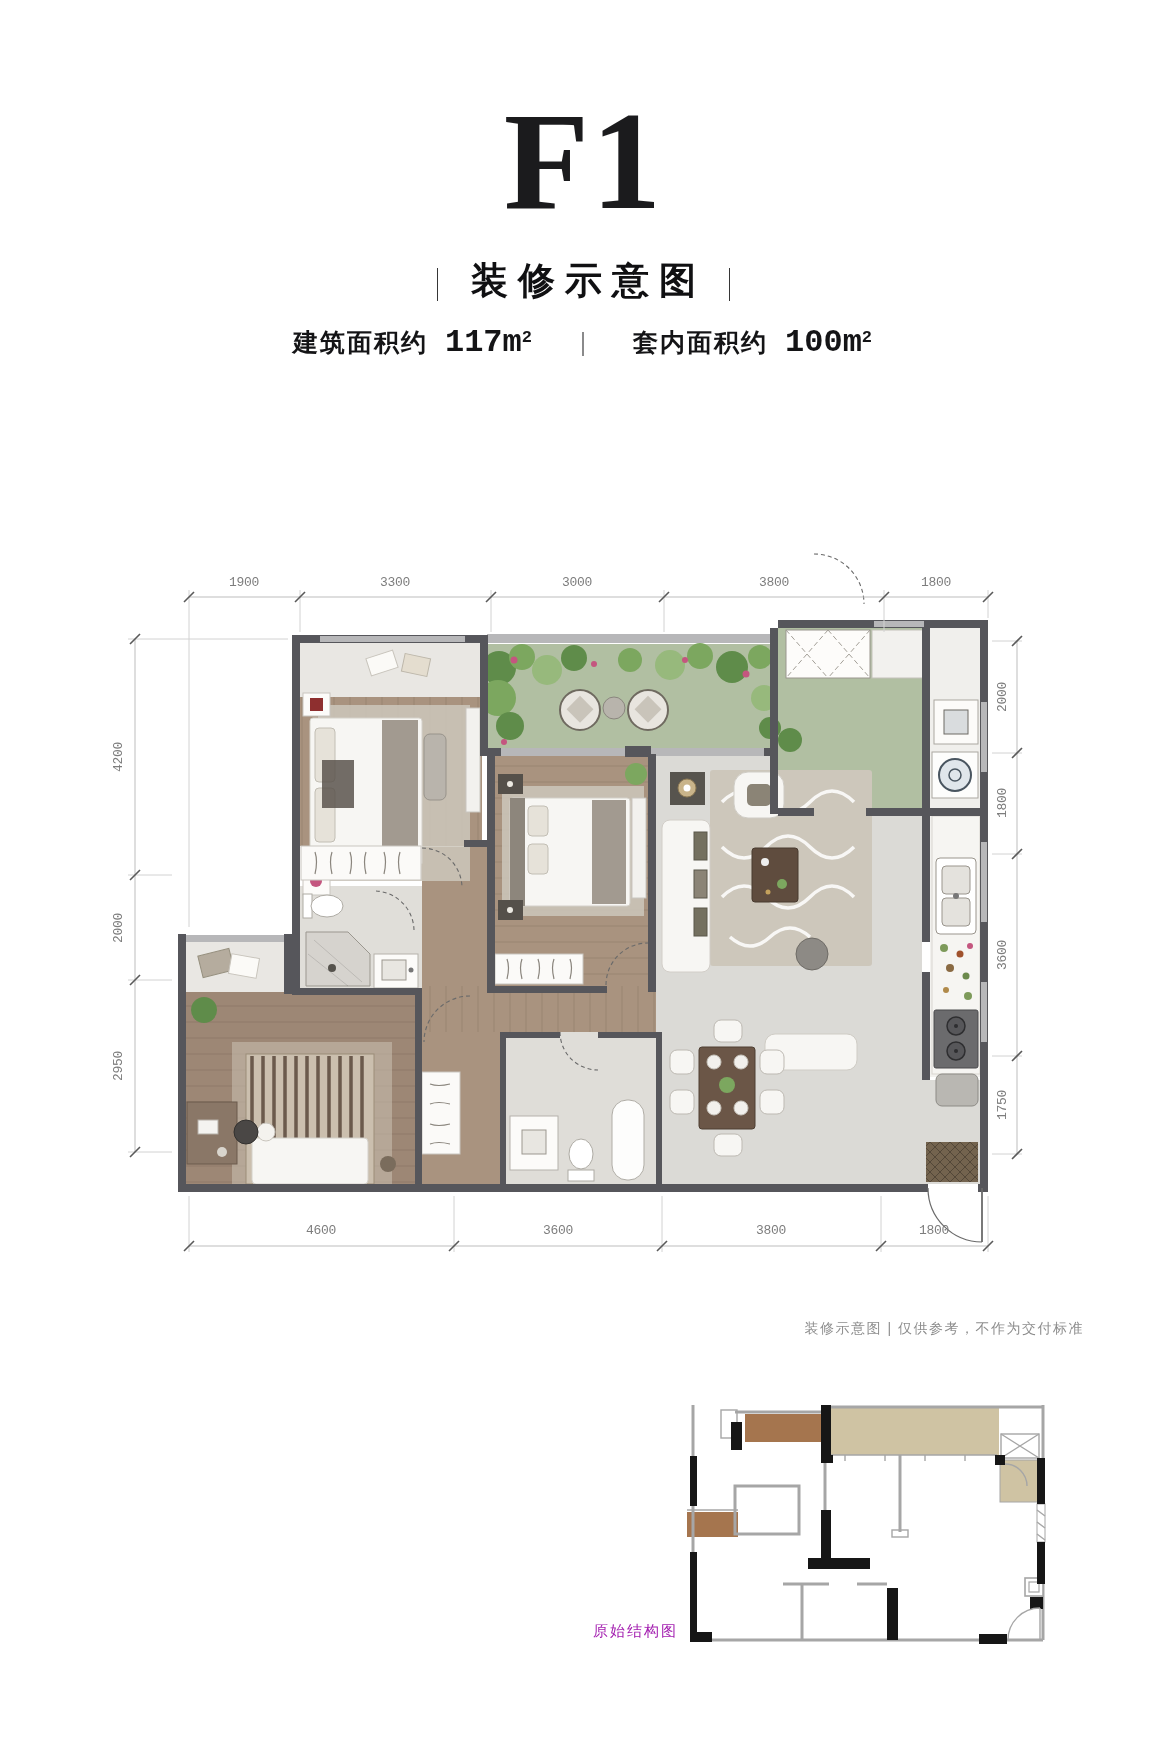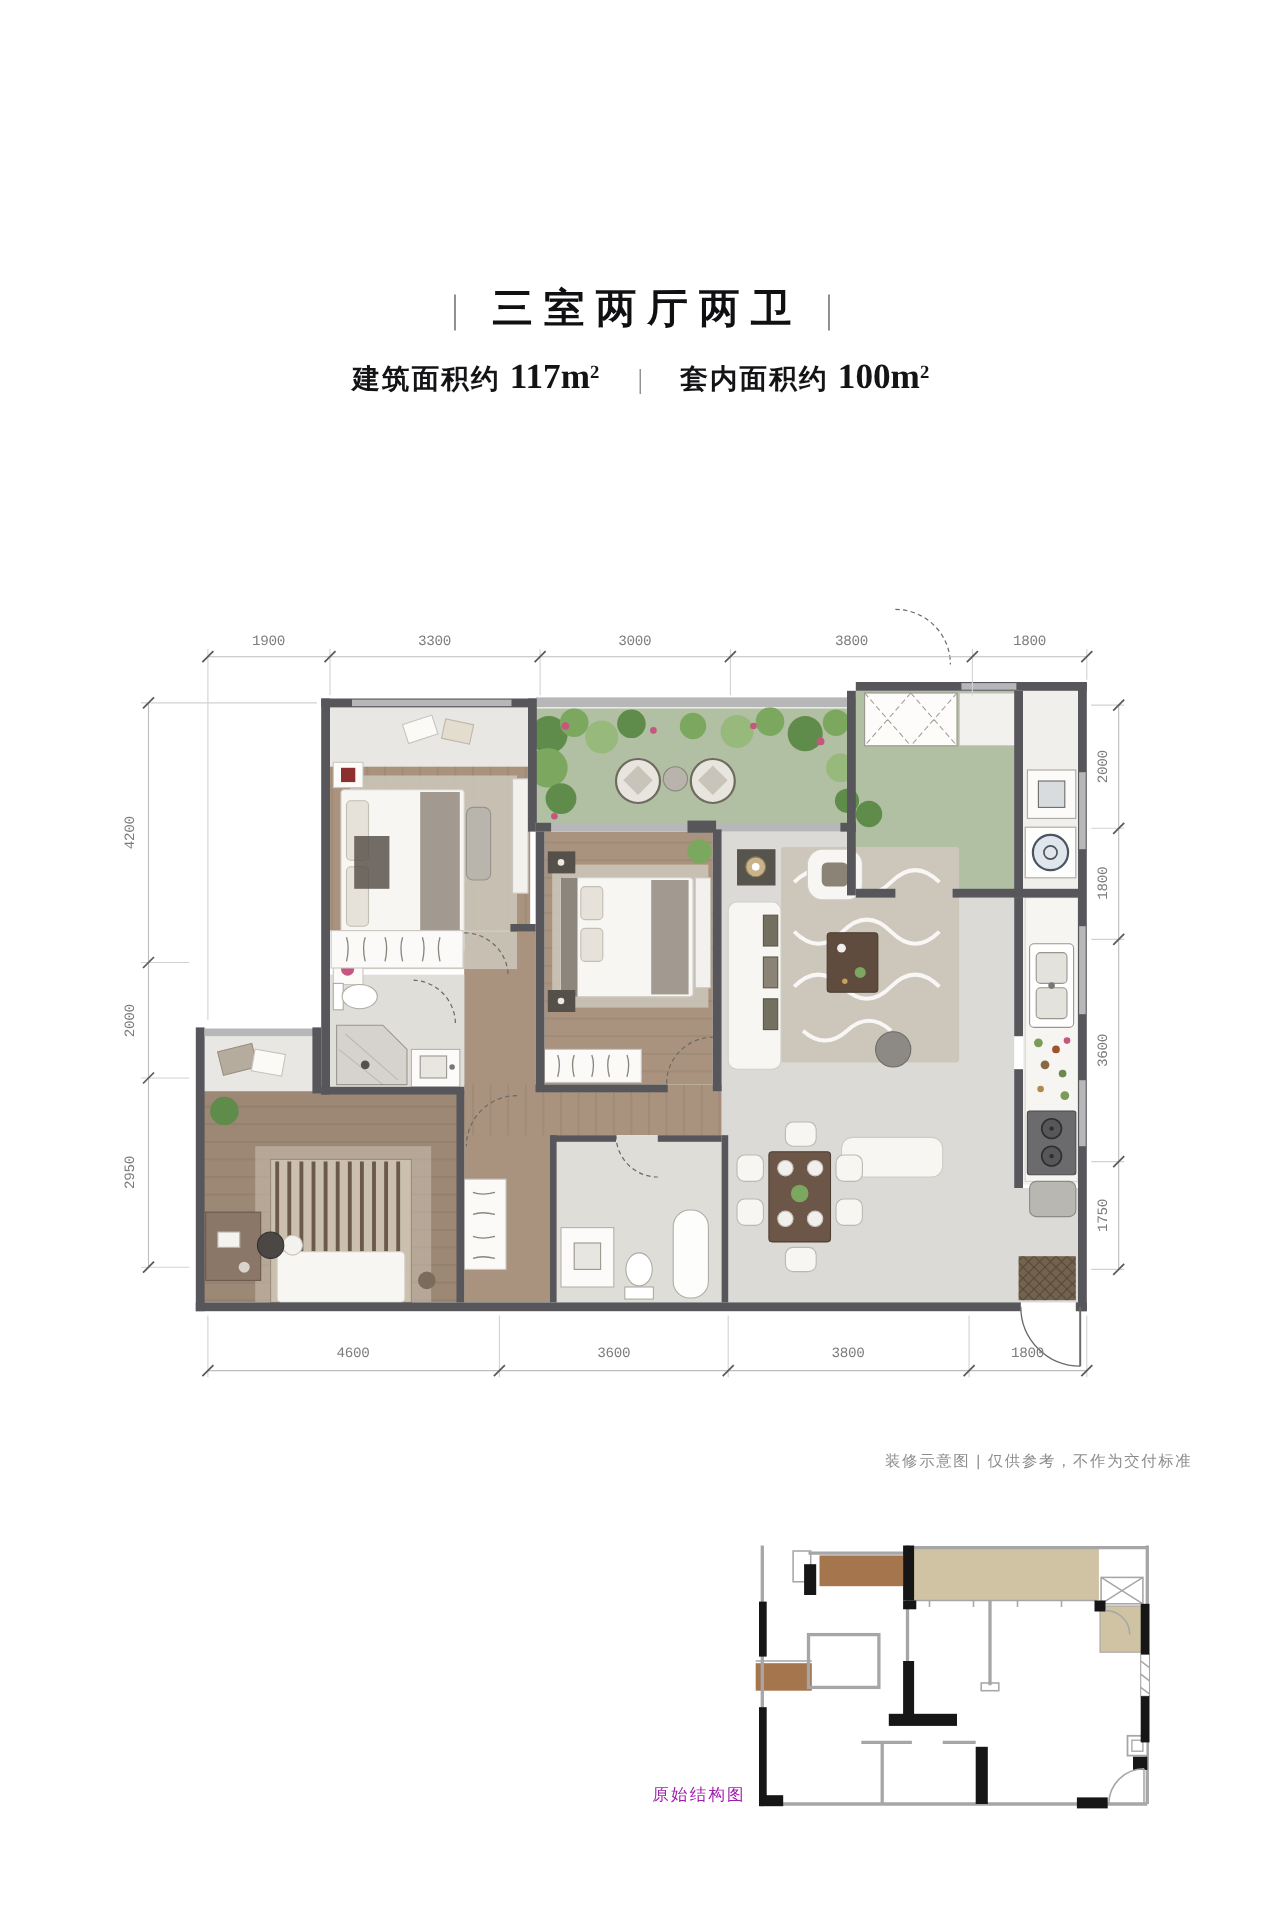--- a/index.html
+++ b/index.html
@@ -7,21 +7,21 @@
         font-family:"Liberation Sans",sans-serif;color:#1c1c1e;}
   .title{position:absolute;top:84px;left:0;width:100%;text-align:center;
          font-family:"Liberation Serif",serif;font-size:140px;line-height:1.1;
          font-weight:700;letter-spacing:2px;color:#1b1b1d;}
   .subtitle{position:absolute;top:256px;left:0;width:100%;display:flex;
             justify-content:center;align-items:center;gap:20px;
             font-family:"Liberation Serif",serif;font-size:37px;font-weight:700;color:#101012;}
   .subtitle .txt{letter-spacing:10px;text-indent:10px;}
   .subtitle .bar{font-weight:400;transform:scaleX(.5);font-size:36px;color:#1a1a1a;}
   .arealine{position:absolute;top:324px;left:0;width:100%;text-align:center;
-            font-family:Liberation Serif, serif;font-size:25px;font-weight:700;
+            font-family:Liberation Mono, monospace;font-size:25px;font-weight:700;
             letter-spacing:2px;color:#141416;}
   .arealine .val{font-size:32px;letter-spacing:0;}
   .arealine sup{font-size:17px;}
   .arealine .bar{display:inline-block;margin:0 24px;transform:scaleX(.5);font-weight:400;}
   .plan-wrap{position:absolute;left:70px;top:502px;width:960px;height:790px;font-family:Liberation Mono, monospace;}
   .disclaimer{position:absolute;left:0;top:1320px;width:1052px;text-align:right;
               font-size:14px;color:#8d8d8d;letter-spacing:1.5px;margin-left:32px;}
   .struct-wrap{position:absolute;left:595px;top:1392px;width:460px;height:270px;}
   .struct-caption{position:absolute;left:593px;top:1622px;font-size:15px;
                   color:#a21caf;letter-spacing:2px;}
@@ -31,24 +31,25 @@
   .tick{stroke:#5a5a5a;stroke-width:1.6;}
   .doorarc{stroke:#6a6a6a;stroke-width:1.1;fill:none;stroke-dasharray:4 3;}
   .sline{stroke:var(--struct_line);stroke-width:3;fill:none;}
   .sthin{stroke:var(--struct_line);stroke-width:1.4;fill:none;}
 </style>
 </head>
 <body>
 
 <div class="page">
 
+  <div class="title">F1</div>
 
   <div class="subtitle">
     <span class="bar">|</span>
-    <span class="txt">三室两厅两卫</span>
+    <span class="txt">装修示意图</span>
     <span class="bar">|</span>
   </div>
 
   <div class="arealine">
     <span>建筑面积约</span>
     <span class="val">117m</span><sup>2</sup>
     <span class="bar">|</span>
     <span>套内面积约</span>
     <span class="val">100m</span><sup>2</sup>
   </div>

